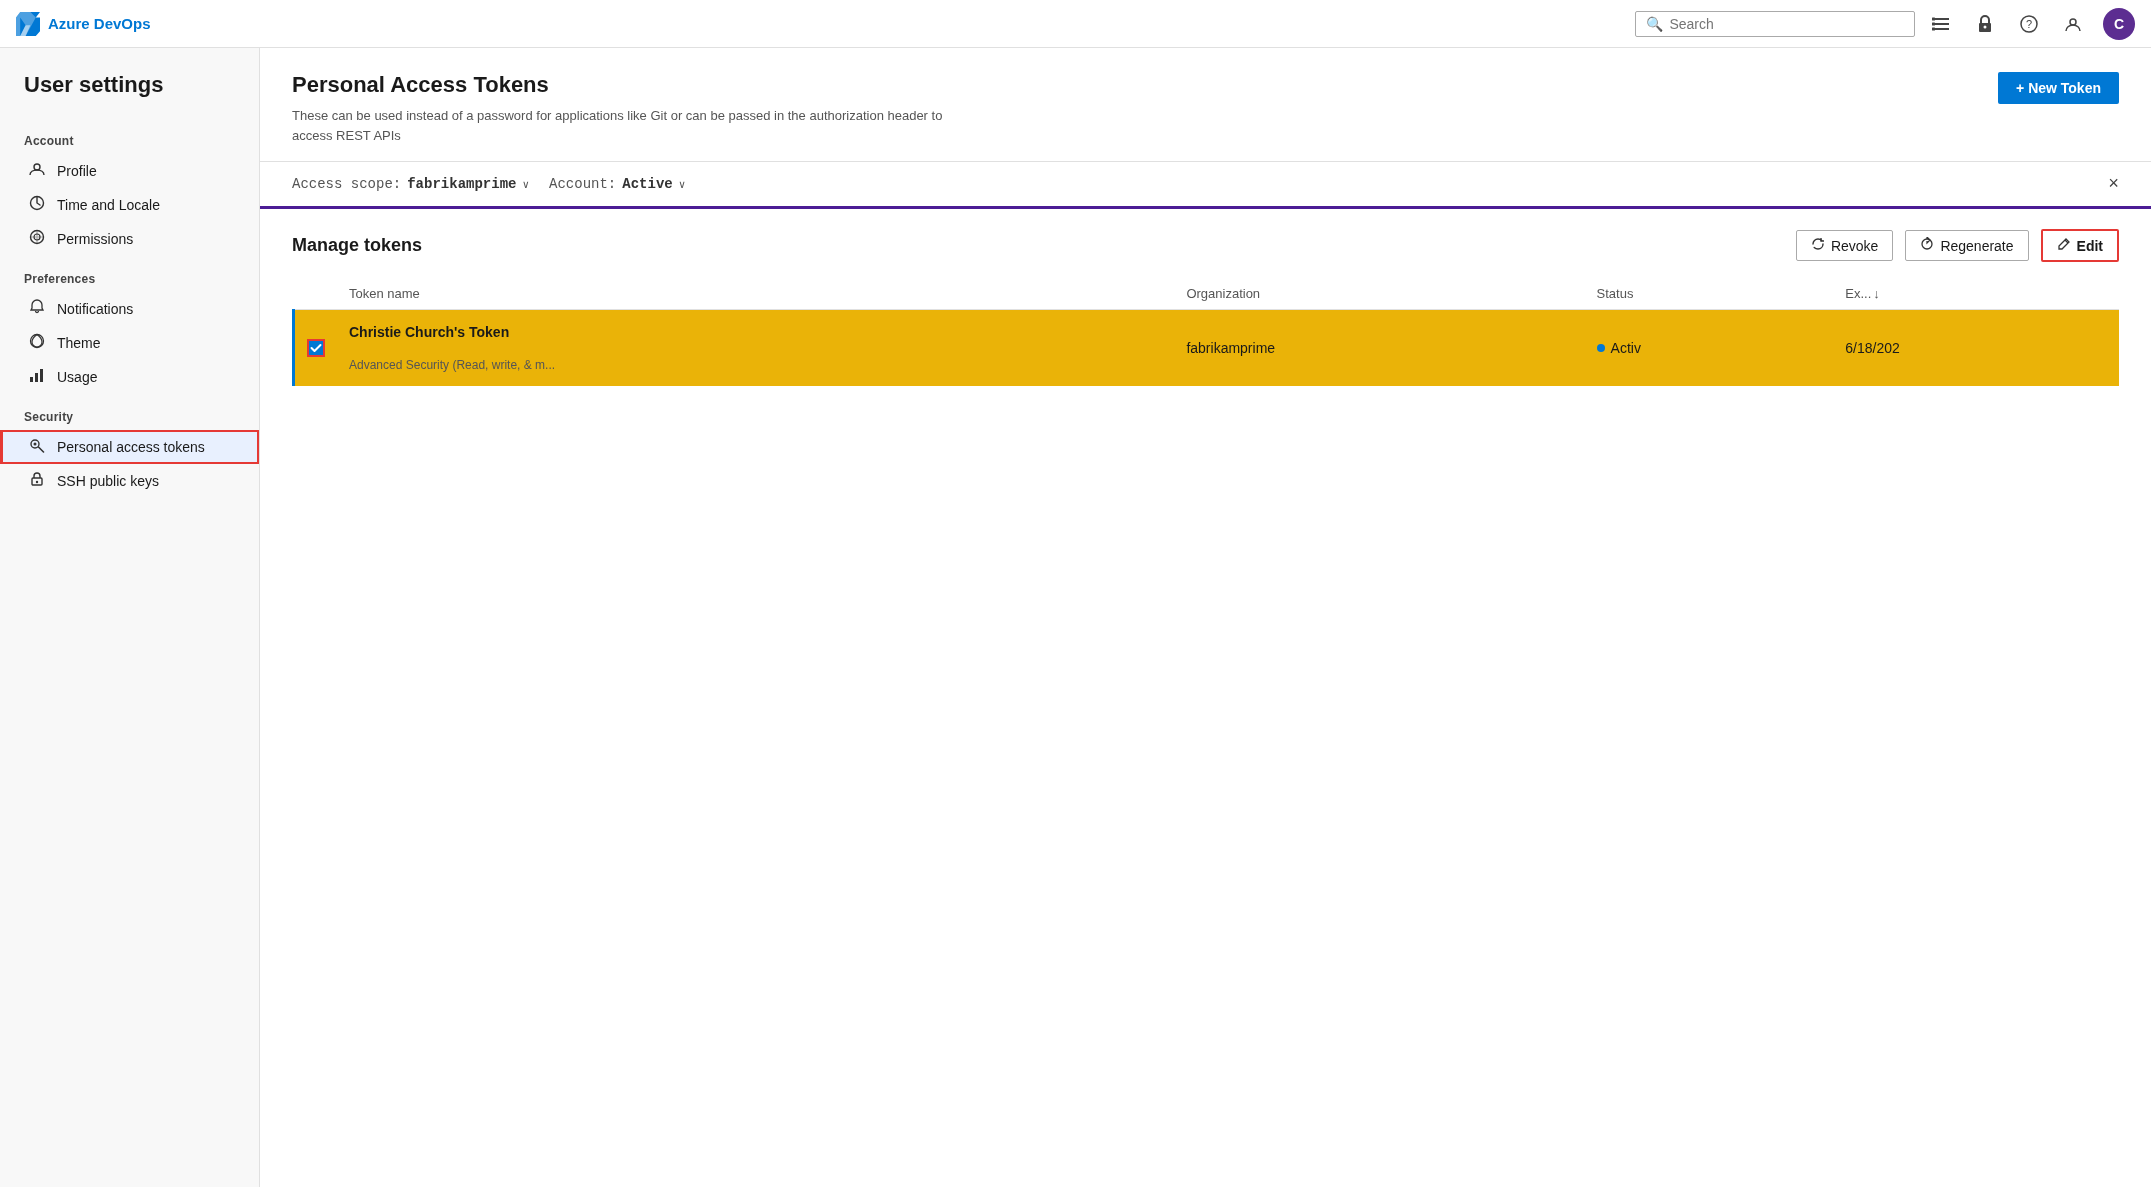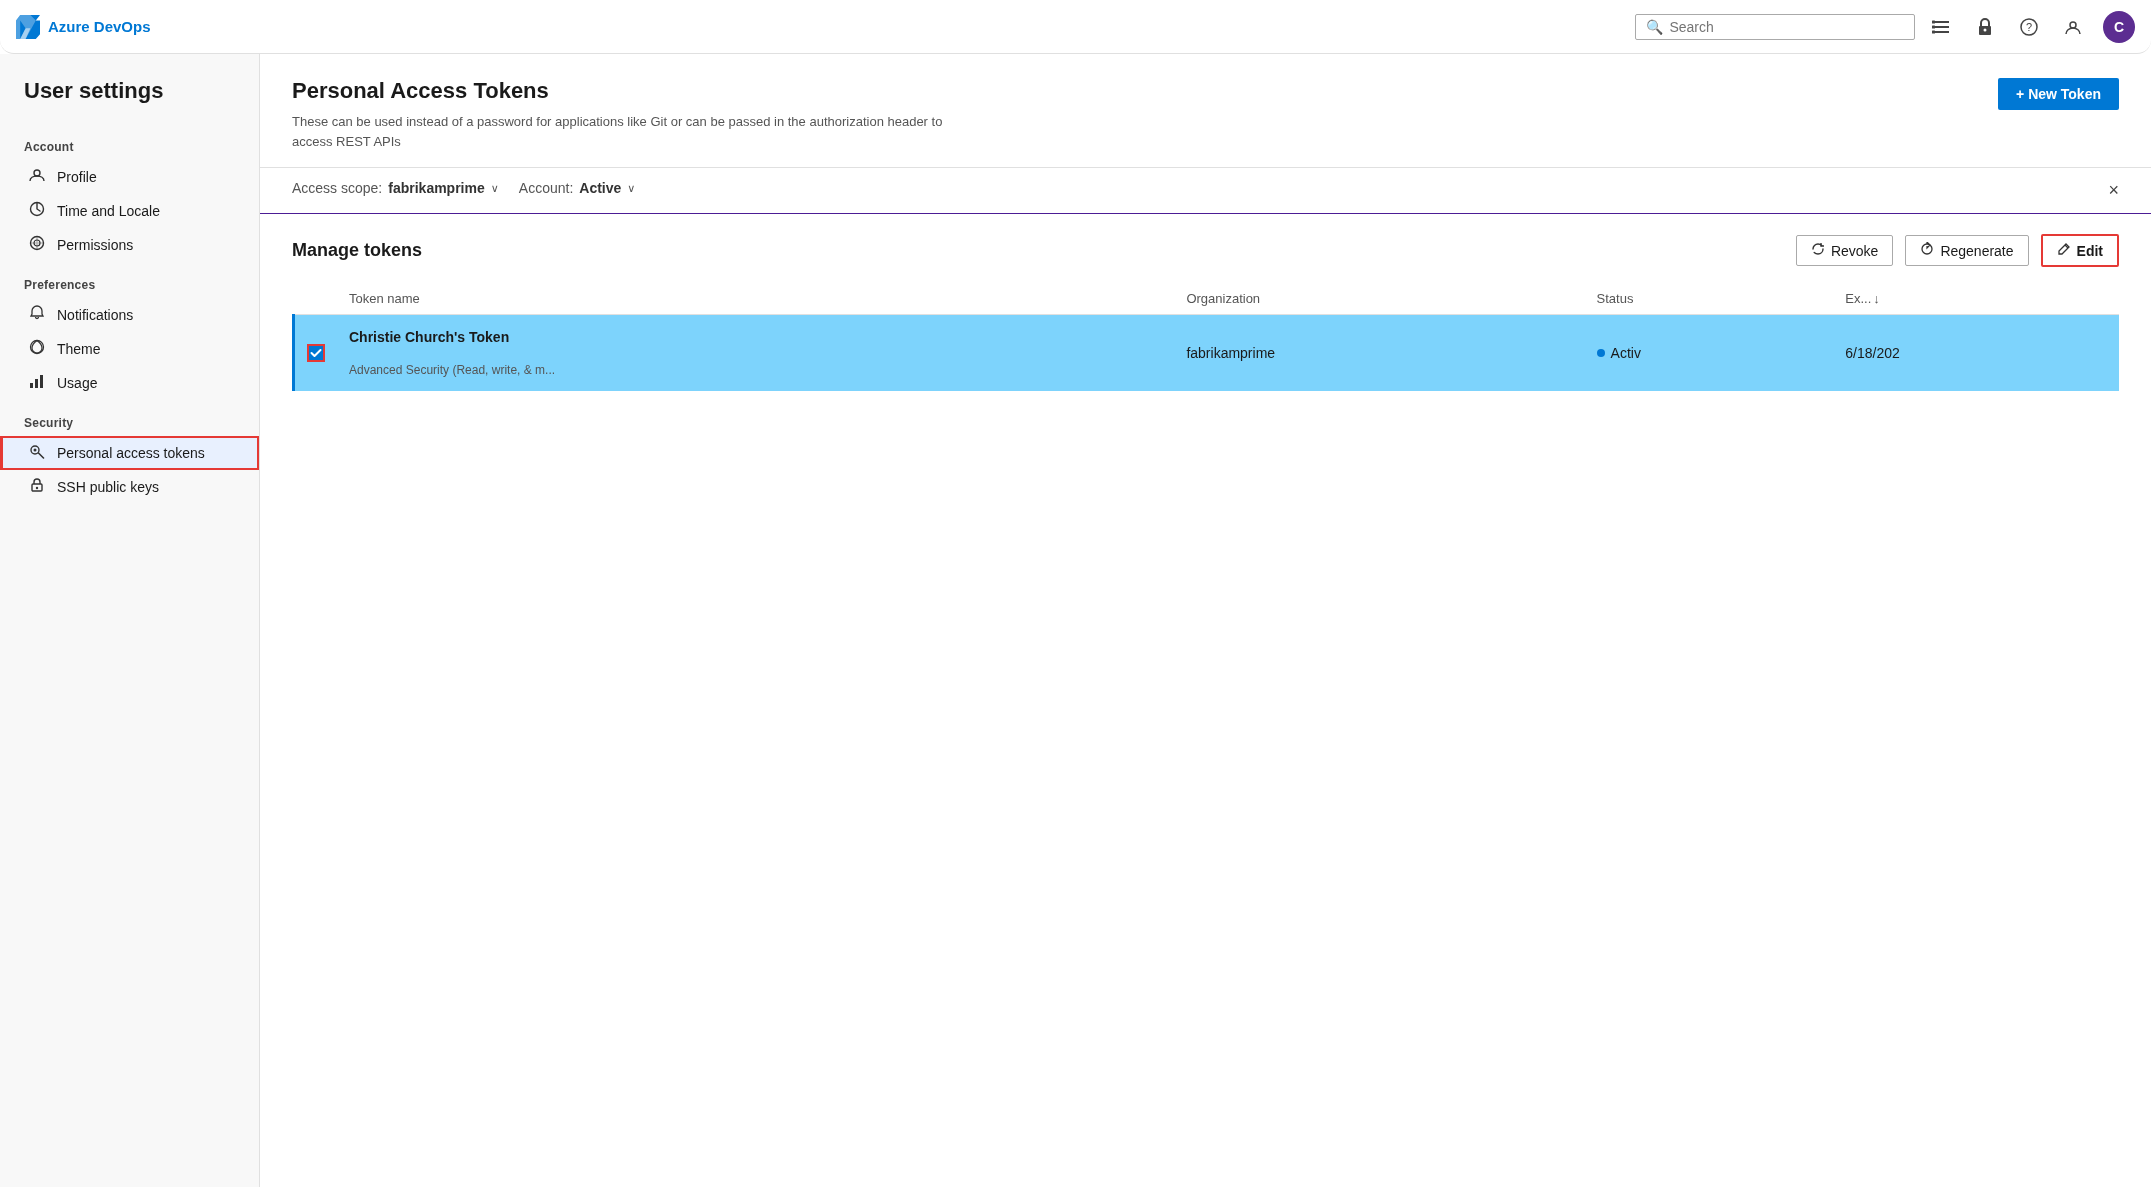--- a/index.html
+++ b/index.html
@@ -2,26 +2,25 @@
 <html><head>
   <meta charset="utf-8">
   <style>
     * { box-sizing: border-box; margin: 0; padding: 0; }
     body { font-family: "Segoe UI", Arial, sans-serif; font-size: 14px; color: #1a1a1a; background: #fff; }
 
     
     .topnav {
       display: flex;
       align-items: center;
-      height: 54px;
+      height: 48px;
       background: #fff;
       border-bottom: 1px solid #e0e0e0;
       padding: 0 16px;
       gap: 12px;
-      border-radius: 14px;
     }
     .topnav-logo {
       display: flex;
       align-items: center;
       gap: 8px;
       color: #0078d4;
       font-weight: 600;
       font-size: 15px;
       white-space: nowrap;
     }
@@ -162,25 +161,26 @@
       border-radius: 2px;
       white-space: nowrap;
       display: flex;
       align-items: center;
       gap: 6px;
     }
 
     
     .filter-bar {
       display: flex;
-      align-items: flex-start;
+      align-items: center;
       padding: 12px 32px;
       gap: 20px;
-      border-bottom: 1px solid #4c1d95;
+      border-bottom: 3px solid #4c1d95;
       background: #fff;
+      font-family: Liberation Mono, monospace;
     }
     .filter-item {
       display: flex;
       align-items: center;
       gap: 6px;
       font-size: 14px;
       color: #333;
       cursor: pointer;
     }
     .filter-item .filter-label { color: #555; }
@@ -236,21 +236,21 @@
       font-weight: 400;
       color: #555;
       padding: 8px 12px;
       border-bottom: 1px solid #e0e0e0;
     }
     .token-table td {
       padding: 14px 12px;
       vertical-align: middle;
     }
     .token-row-selected td {
-      background: #7dd3fc;
+      background: #eab308;
     }
     .token-row-selected {
       border-left: 3px solid #0078d4;
     }
     .token-name { font-weight: 600; font-size: 14px; }
     .token-desc { font-size: 12px; color: #555; margin-top: 18px; }
     .token-org { font-size: 14px; }
     .token-status {
       display: flex;
       align-items: center;

